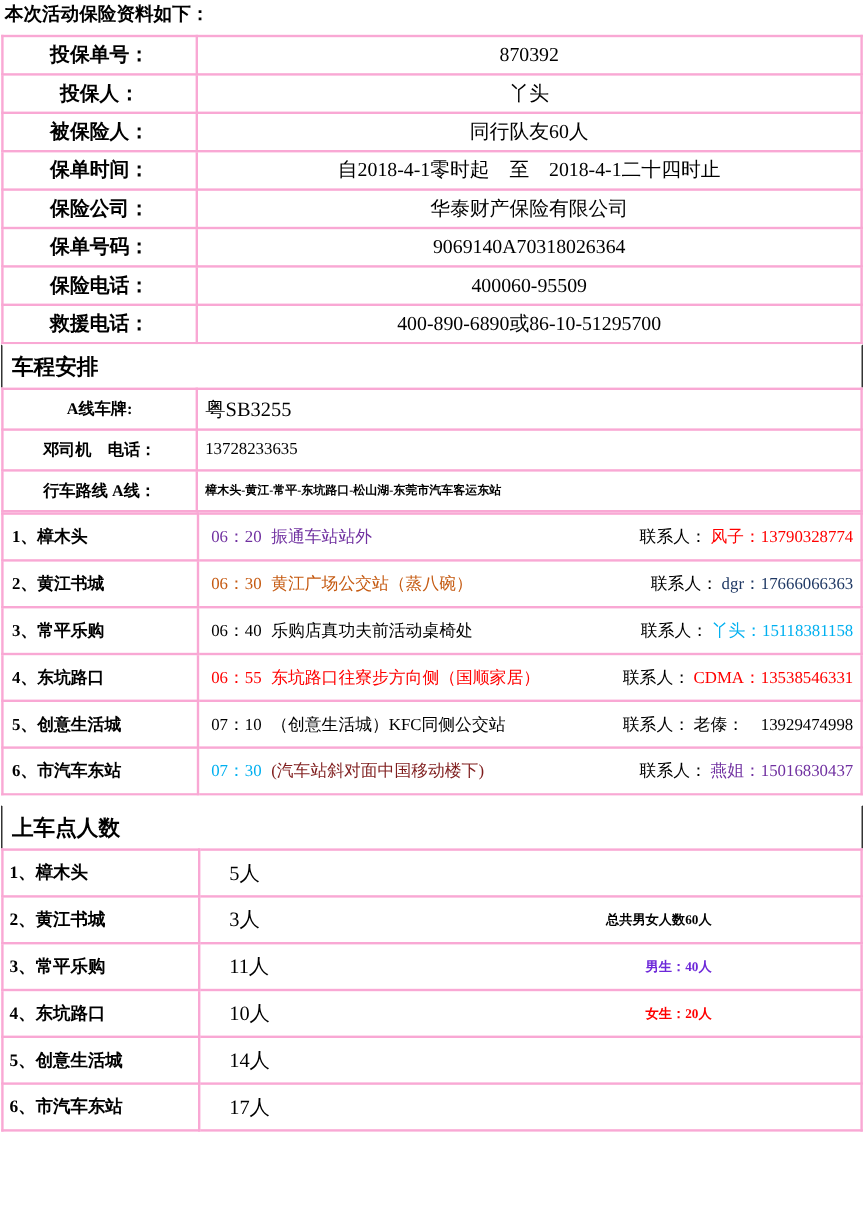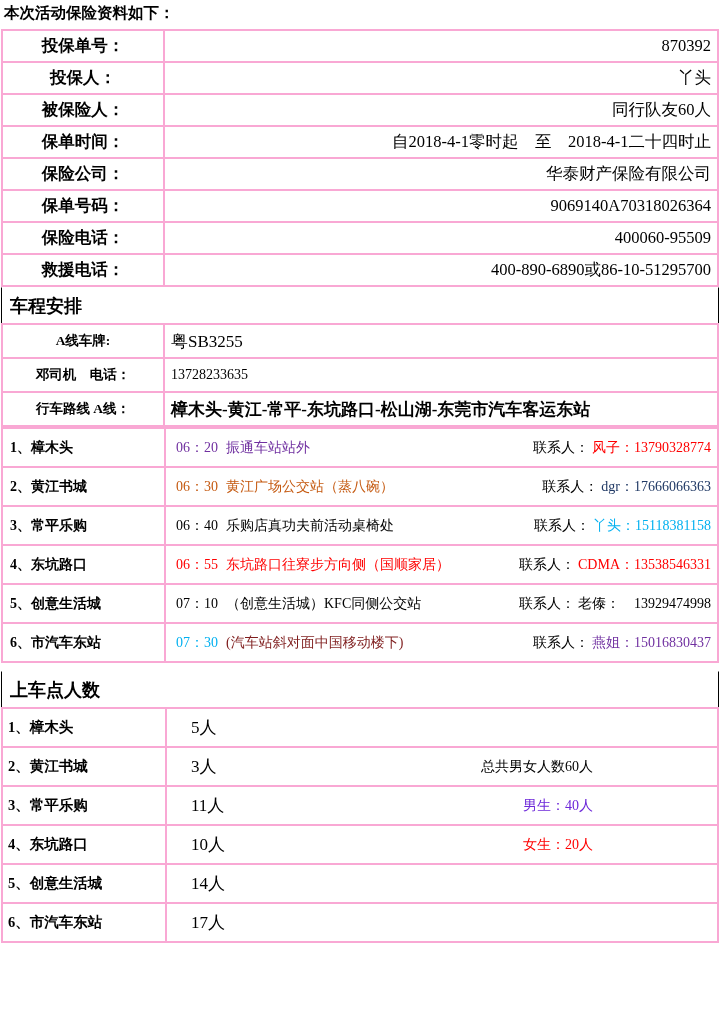--- a/index.html
+++ b/index.html
@@ -53,21 +53,21 @@
   #tbl-insurance { margin-top: 3px; }
   #tbl-insurance td.k {
     width: 148px;
     text-align: center;
     font-weight: bold;
     font-size: 16.5px;
     height: 30px;
   }
   #tbl-insurance td.v {
     font-size: 16.5px;
-    text-align: right;
+    text-align: center;
   }
 
   
   .section-band {
     height: 36px;
     line-height: 36px;
     padding-left: 8px;
     font-size: 18px;
     font-weight: bold;
     border-left: 1px solid #000;
@@ -92,21 +92,21 @@
     font-weight: bold;
     font-size: 13.5px;
     height: 32px;
   }
   #tbl-route td.v {
     font-size: 16px;
   }
   #tbl-route td.k.tight { font-size: 13.5px; letter-spacing: 0; }
   #tbl-route td.v.routeline {
     font-weight: bold;
-    font-size: 17px;
+    font-size: 10px;
   }
   #tbl-route td.v.platev { font-size: 17px; }
   #tbl-route td.v.phonev { font-size: 14px; }
 
   
   #tbl-stops td.k {
     width: 148px;
     text-align: left;
     padding-left: 7px;
     font-weight: bold;
@@ -145,22 +145,22 @@
   }
   .count-inner {
     display: flex;
     align-items: center;
     width: 100%;
   }
   .count-num { white-space: nowrap; }
   .count-gap { flex: 1 1 auto; }
   .count-note {
     white-space: nowrap;
-    font-weight: normal;
-    font-size: 14px;
+    font-weight: bold;
+    font-size: 11px;
     margin-right: 118px;
   }
 </style>
 </head>
 <body>
 
 <div class="page">
 
   <div class="intro">
     <span class="line1">本次活动保险资料如下：</span>

